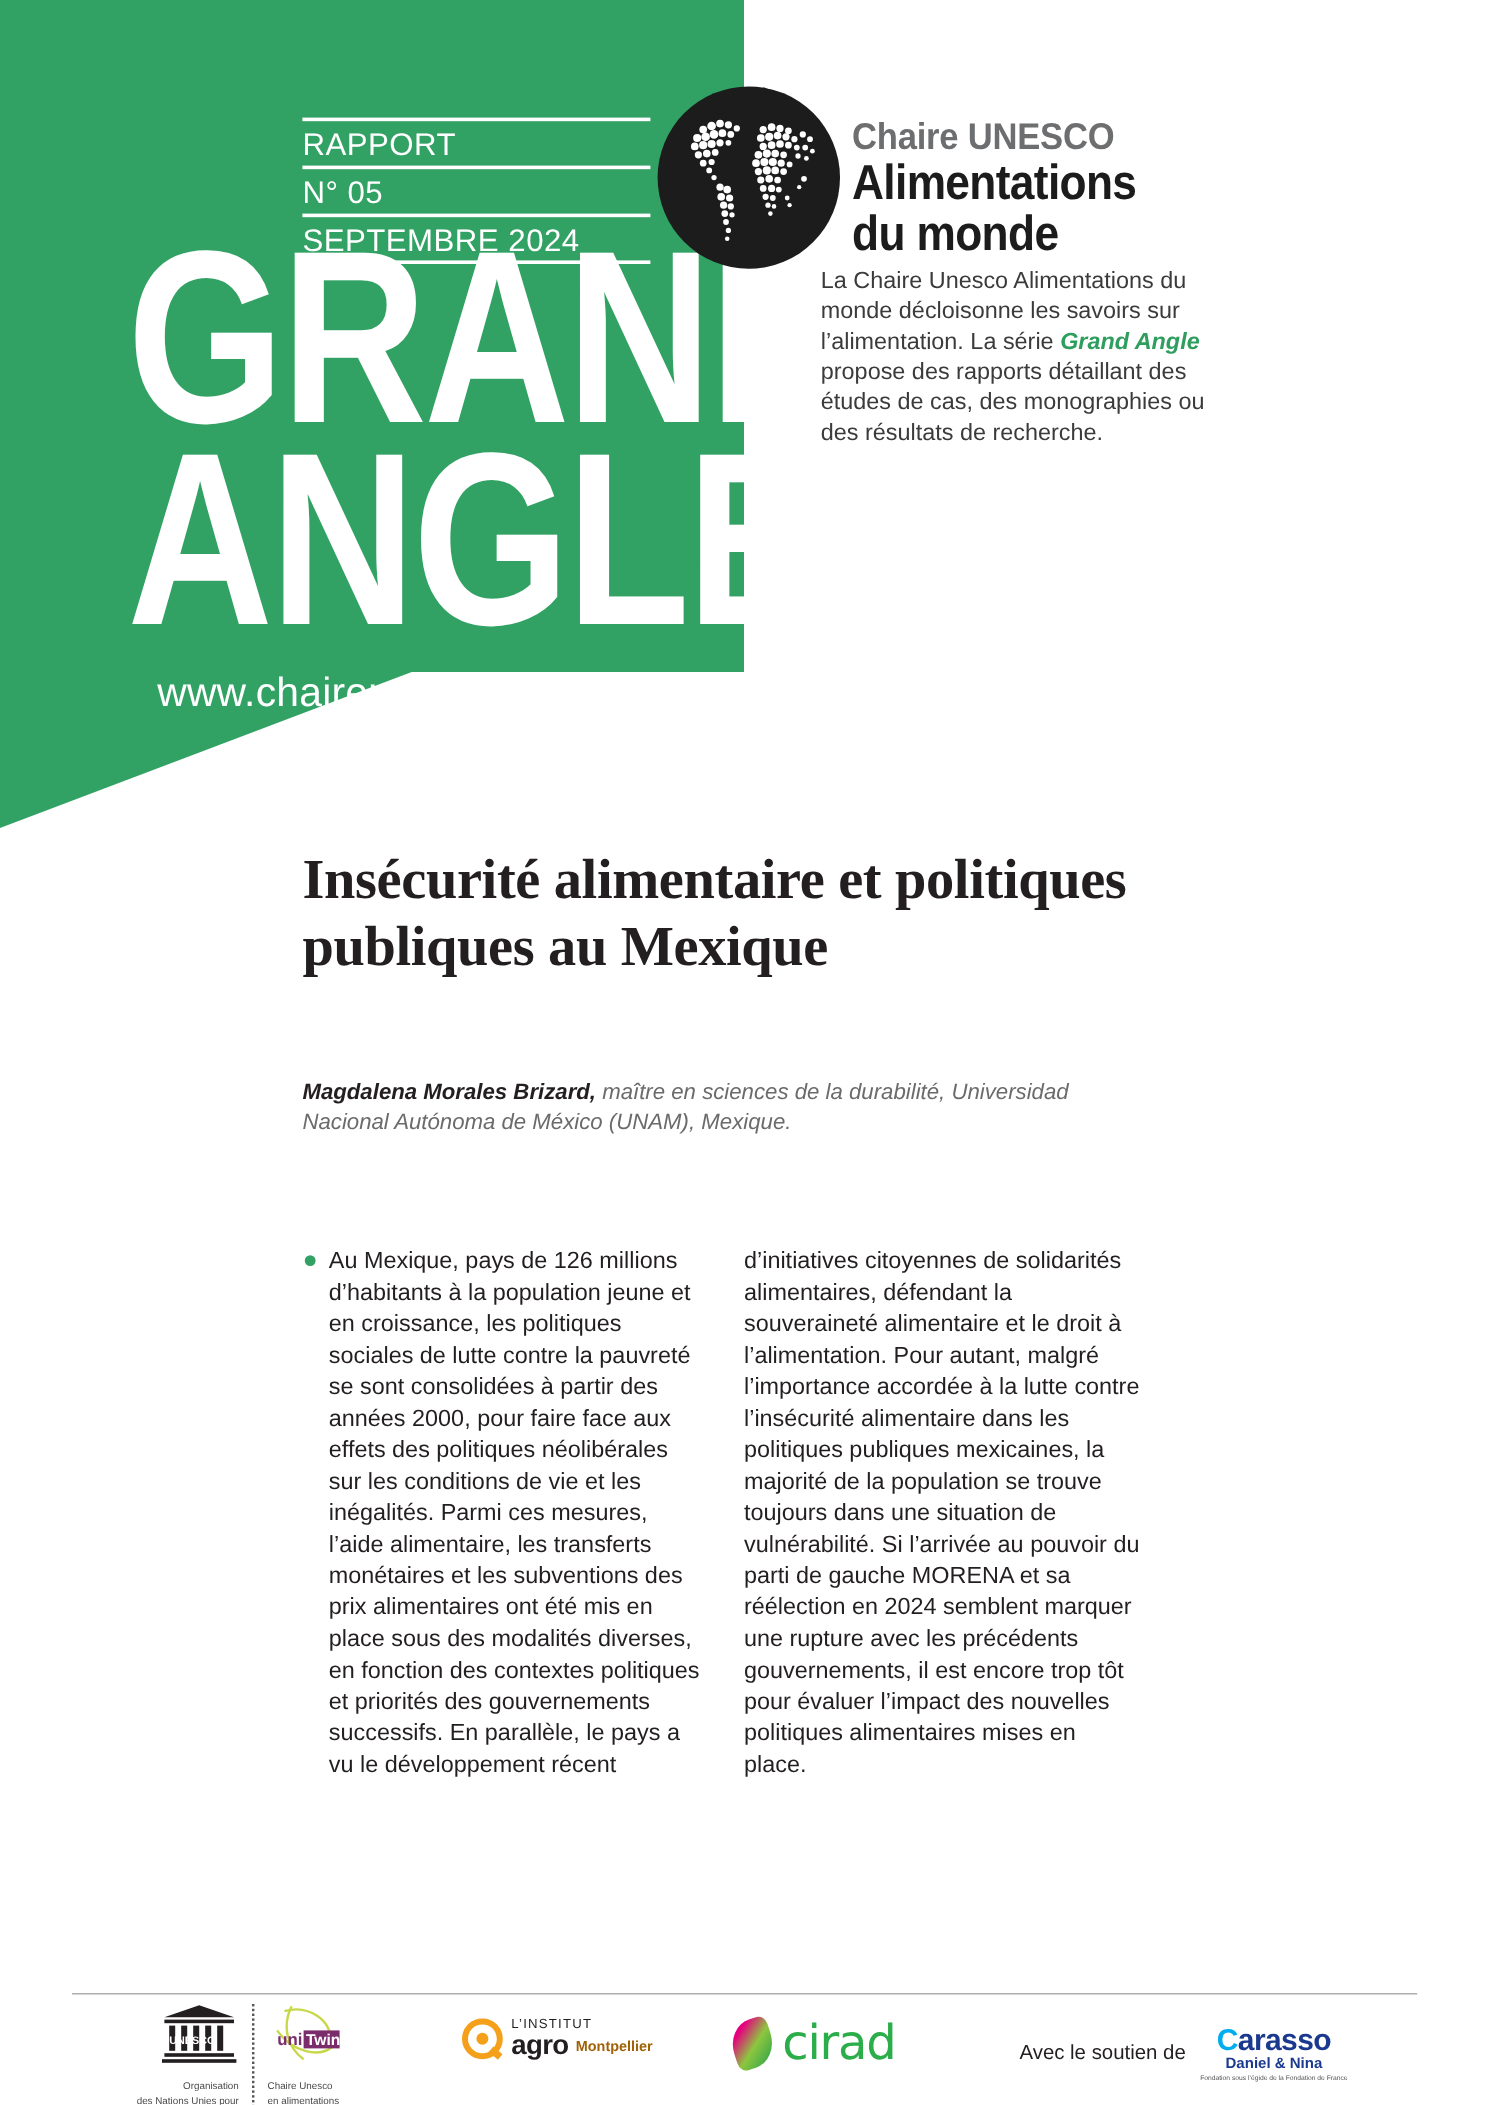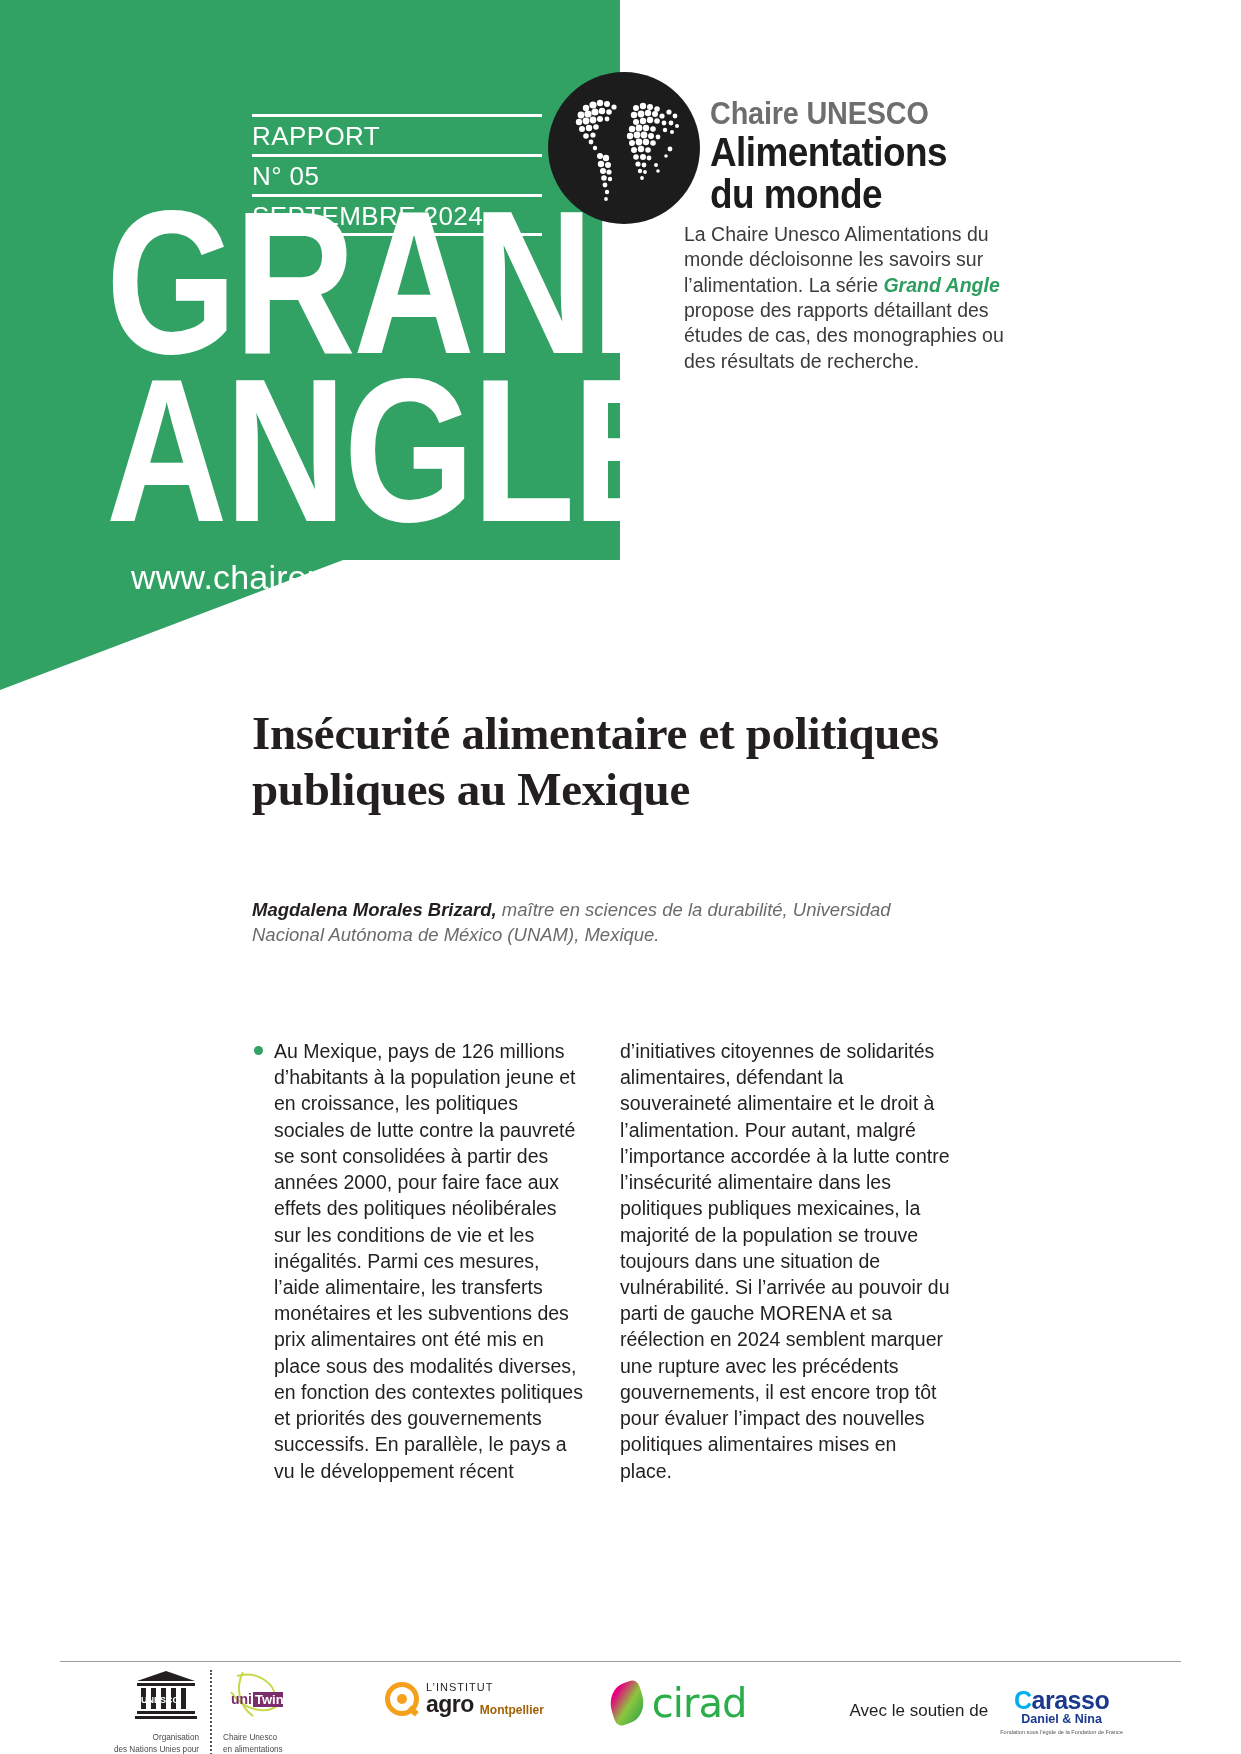--- a/index.html
+++ b/index.html
@@ -25,21 +25,21 @@
     position: absolute;
     left: 0px; top: 440px;
     width: 0; height: 0;
     border-top: 250px solid #31a263;
     border-right: 660px solid transparent;
   }
 
   
   .masthead {
     position: absolute;
-    left: 252px; top: 114px;
+    left: 252px; top: 98px;
     width: 290px;
     z-index: 5;
   }
   .mast-row {
     border-top: 3px solid #ffffff;
     color: #ffffff;
     font-size: 26px;
     letter-spacing: 0.4px;
     line-height: 1.0;
     padding-top: 6px;
@@ -415,21 +415,21 @@
 en alimentations
 du monde
 France</div>
     </div>
   </div>
 
   <div class="agro-logo">
     <div class="agro-ring"></div>
     <div class="agro-words">
       <div class="agro-inst">L’INSTITUT</div>
-      <div style="display:flex; align-items:flex-end; gap:6px;">
+      <div style="display:flex; align-items:center; gap:6px;">
         <span class="agro-main">agro</span>
         <span class="agro-mtp">Montpellier</span>
       </div>
     </div>
   </div>
 
   <div class="cirad-logo">
     <div class="cirad-leaf"></div>
     <div class="cirad-word">cirad</div>
   </div>

